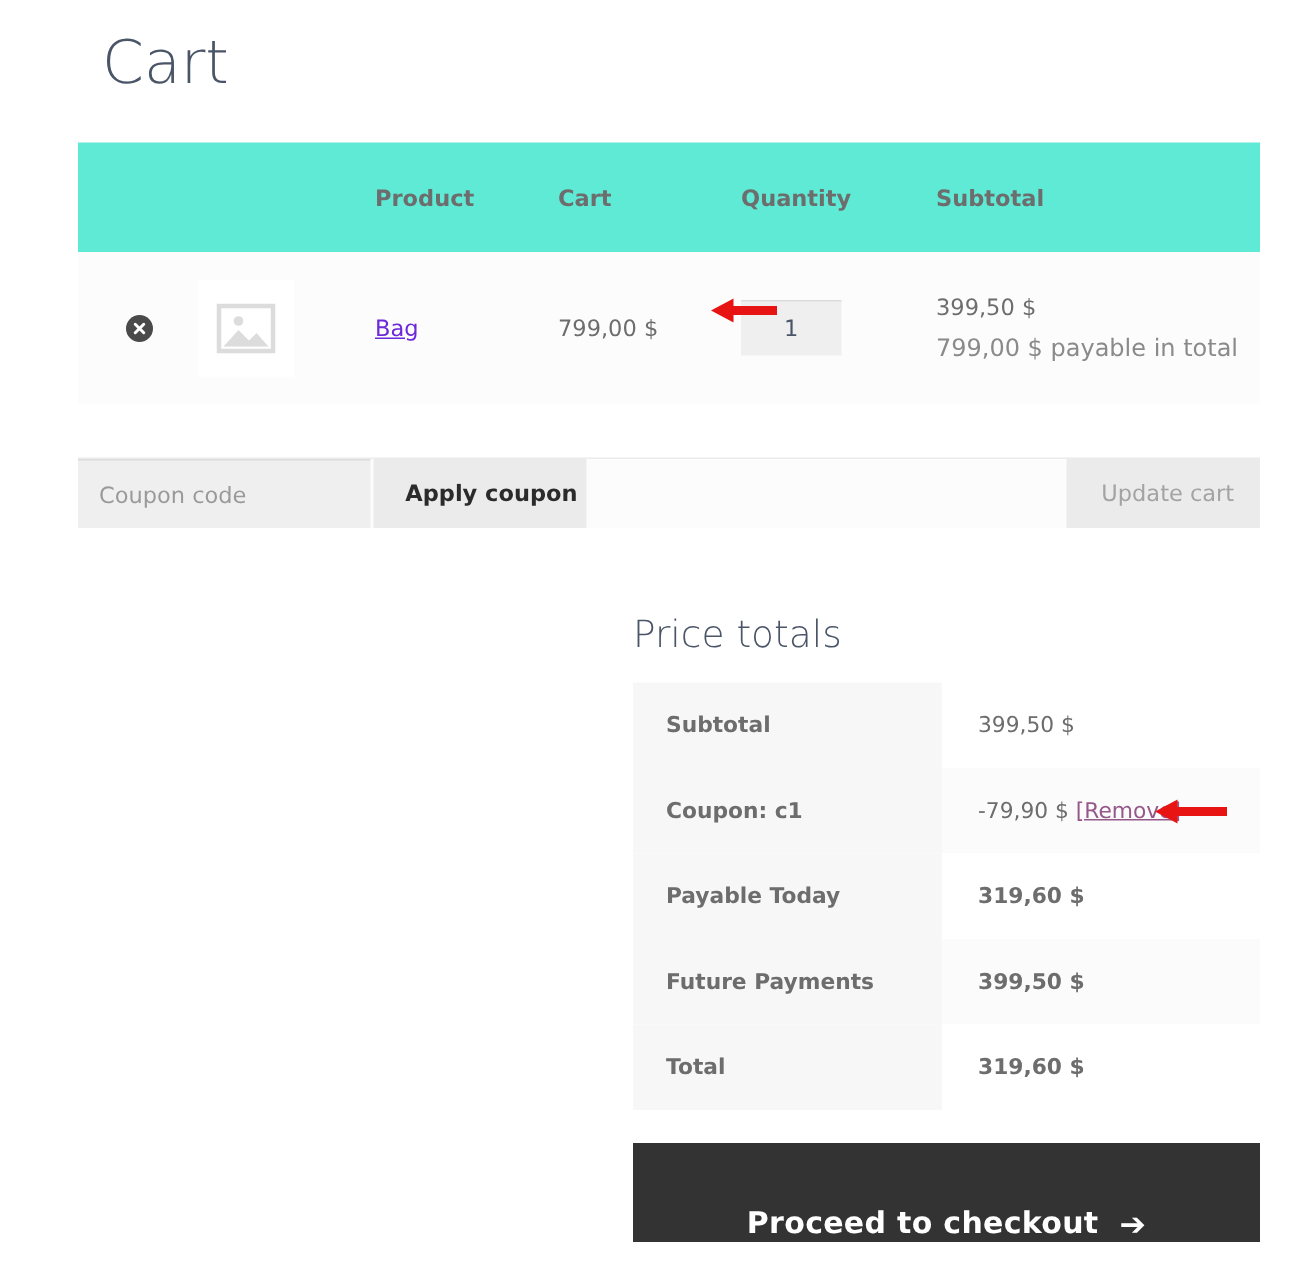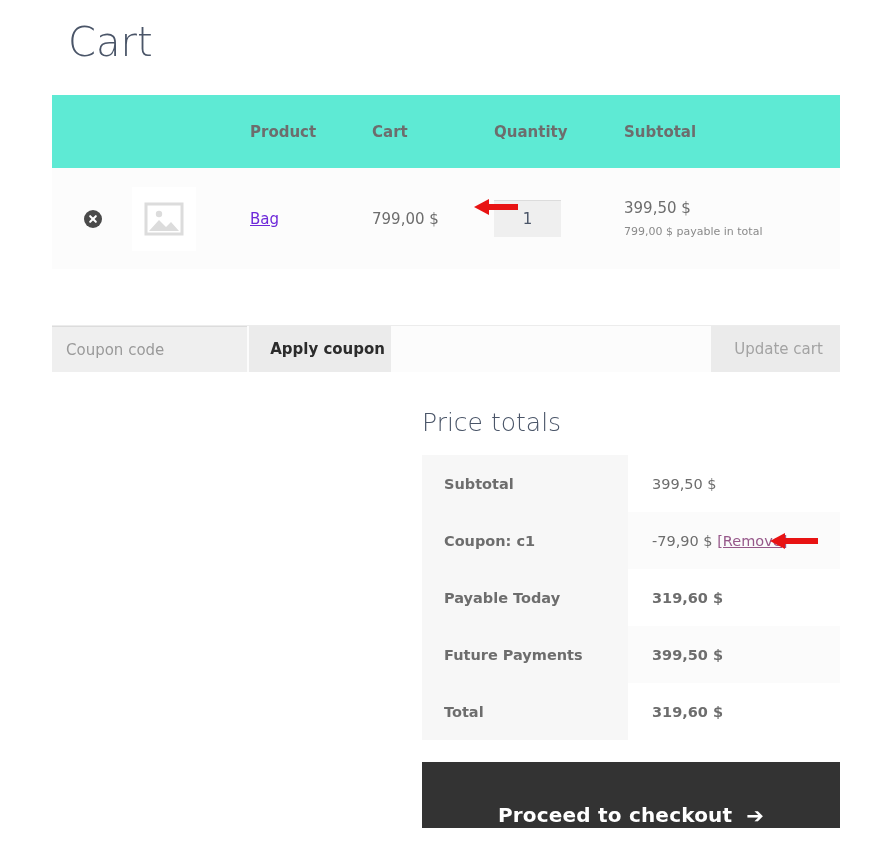--- a/index.html
+++ b/index.html
@@ -126,39 +126,38 @@
     box-sizing: border-box;
     padding: 0;
   }
 
   .subtotal-main {
     font-size: 15px;
     color: #6d6d6d;
     line-height: 1.2;
   }
   .subtotal-note {
-    font-size: 11px;
+    font-size: 16px;
     color: #8a8a8a;
     margin-top: 8px;
     line-height: 1.2;
   }
 
   
   .coupon-row {
     position: absolute;
     left: 52px;
     top: 305px;
     width: 788px;
     height: 47px;
     background: #fcfcfc;
     display: flex;
     align-items: stretch;
     border-top: 1px solid #ececec;
     box-sizing: border-box;
-    margin-top: 20px;
   }
   .coupon-input {
     width: 195px;
     background: #efefef;
     border: none;
     border-top: 1px solid #dcdcdc;
     box-sizing: border-box;
     padding: 0 14px;
     font-family: "DejaVu Sans", "Liberation Sans", sans-serif;
     font-size: 15px;

